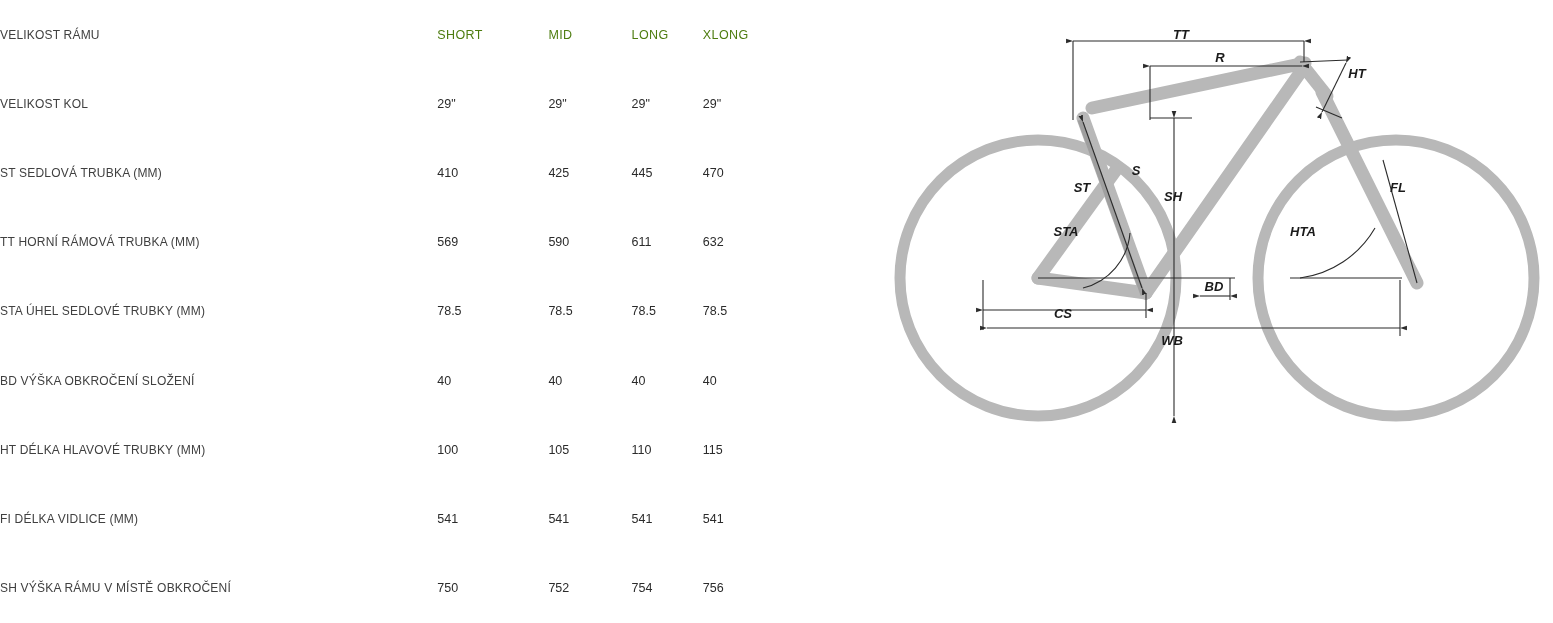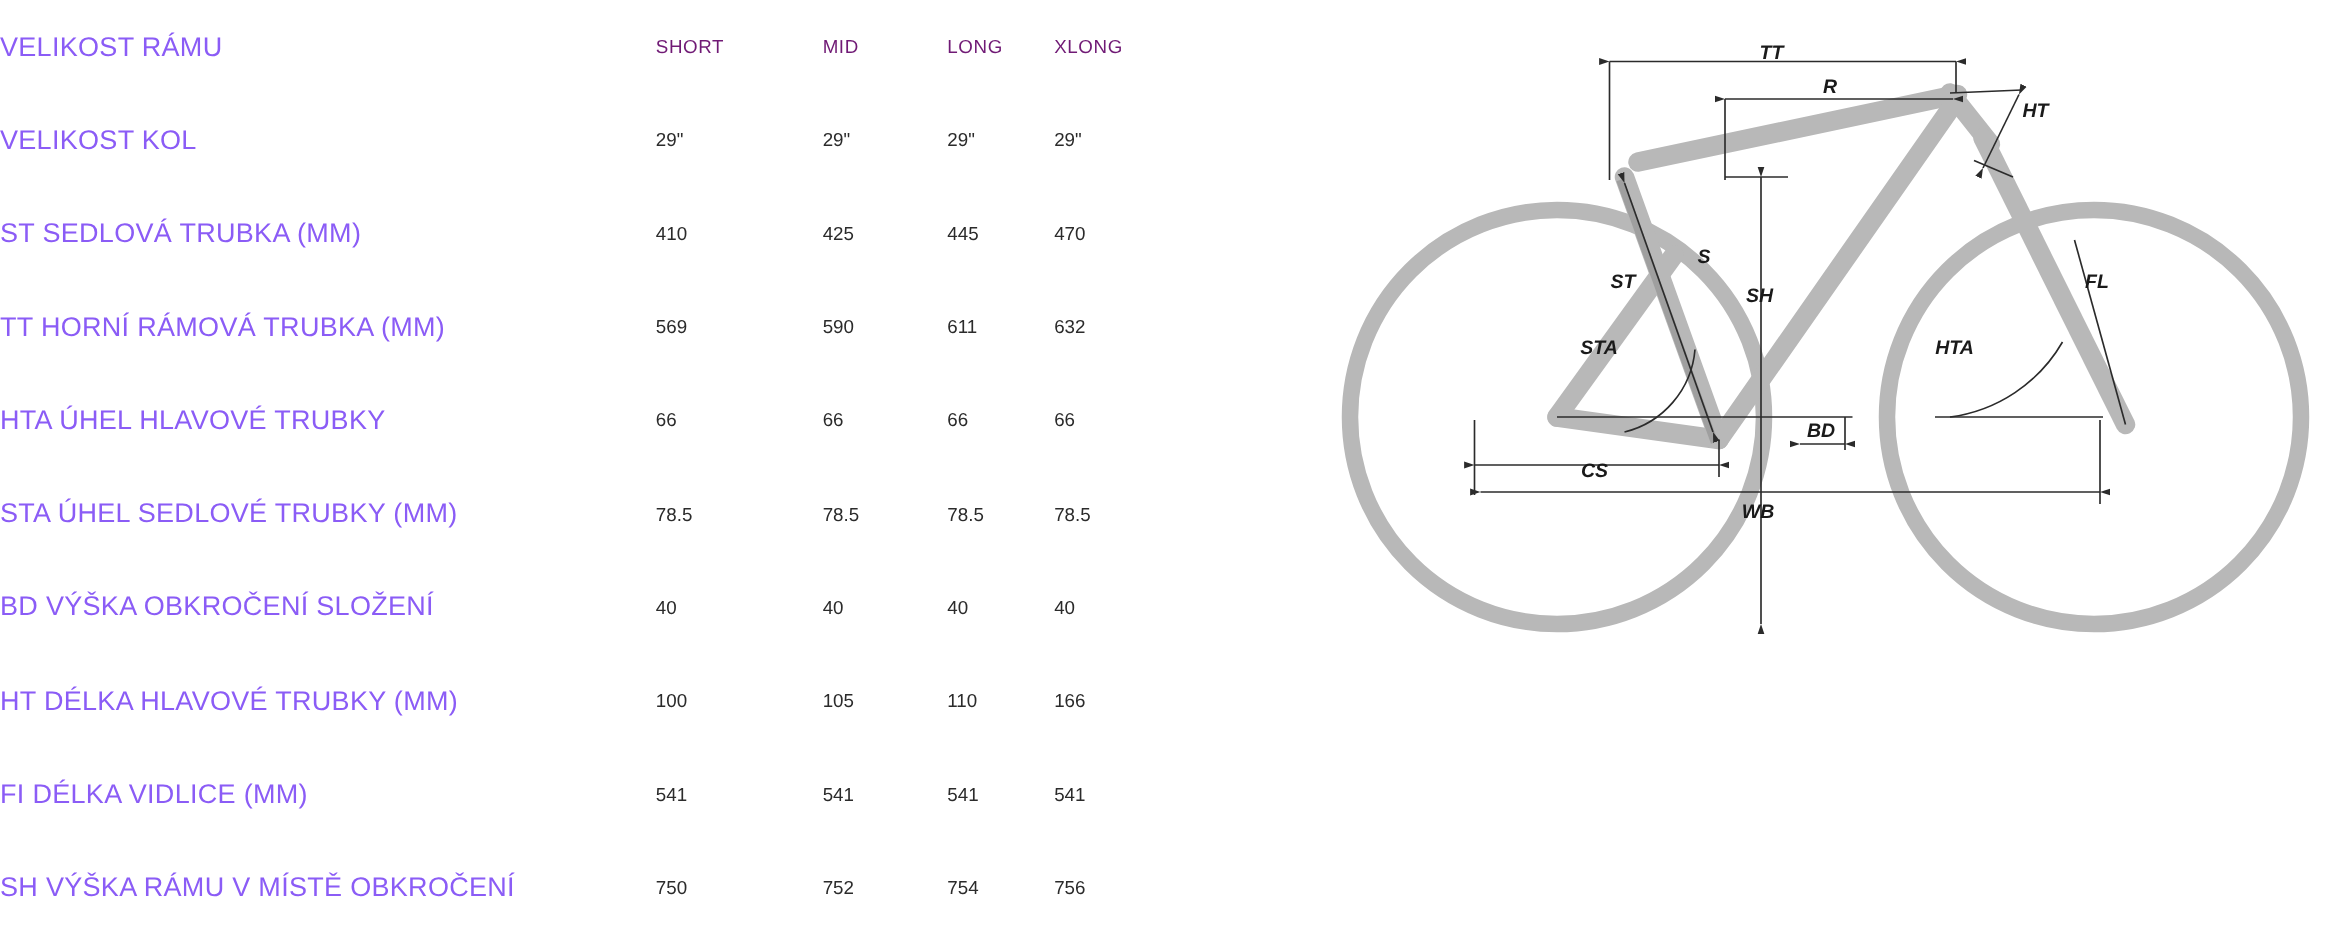--- a/index.html
+++ b/index.html
@@ -29,31 +29,31 @@
   #geo-table td, #geo-table th {
     text-align: left;
     vertical-align: middle;
     padding: 0;
     border: none;
     font-weight: normal;
   }
   .lbl-cell {
     width: 405px;
     padding-left: 40px;
-    font-size: 18px;
+    font-size: 12px;
     font-weight: bold;
     letter-spacing: 0.2px;
-    color: #8b5cf6;
+    color: #404040;
     white-space: nowrap;
   }
   .hdr-cell {
     font-size: 12.5px;
     font-weight: bold;
     letter-spacing: 0.4px;
-    color: #701a75;
+    color: #4d7c0f;
   }
   .val-cell {
     font-size: 12.5px;
     color: #2b2b2b;
   }
   .c0 { width: 103px; padding-left: 0px; }
   .c1 { width: 77px; }
   .c2 { width: 66px; }
   .c3 { width: 90px; }
 
@@ -104,46 +104,39 @@
         <td class="val-cell c3">470</td>
       </tr>
       <tr>
         <td class="lbl-cell">TT HORNÍ RÁMOVÁ TRUBKA (MM)</td>
         <td class="val-cell c0">569</td>
         <td class="val-cell c1">590</td>
         <td class="val-cell c2">611</td>
         <td class="val-cell c3">632</td>
       </tr>
       <tr>
-        <td class="lbl-cell">HTA ÚHEL HLAVOVÉ TRUBKY</td>
-        <td class="val-cell c0">66</td>
-        <td class="val-cell c1">66</td>
-        <td class="val-cell c2">66</td>
-        <td class="val-cell c3">66</td>
-      </tr>
-      <tr>
         <td class="lbl-cell">STA ÚHEL SEDLOVÉ TRUBKY (MM)</td>
         <td class="val-cell c0">78.5</td>
         <td class="val-cell c1">78.5</td>
         <td class="val-cell c2">78.5</td>
         <td class="val-cell c3">78.5</td>
       </tr>
       <tr>
         <td class="lbl-cell">BD VÝŠKA OBKROČENÍ SLOŽENÍ</td>
         <td class="val-cell c0">40</td>
         <td class="val-cell c1">40</td>
         <td class="val-cell c2">40</td>
         <td class="val-cell c3">40</td>
       </tr>
       <tr>
         <td class="lbl-cell">HT DÉLKA HLAVOVÉ TRUBKY (MM)</td>
         <td class="val-cell c0">100</td>
         <td class="val-cell c1">105</td>
         <td class="val-cell c2">110</td>
-        <td class="val-cell c3">166</td>
+        <td class="val-cell c3">115</td>
       </tr>
       <tr>
         <td class="lbl-cell">FI DÉLKA VIDLICE (MM)</td>
         <td class="val-cell c0">541</td>
         <td class="val-cell c1">541</td>
         <td class="val-cell c2">541</td>
         <td class="val-cell c3">541</td>
       </tr>
       <tr>
         <td class="lbl-cell">SH VÝŠKA RÁMU V MÍSTĚ OBKROČENÍ</td>

